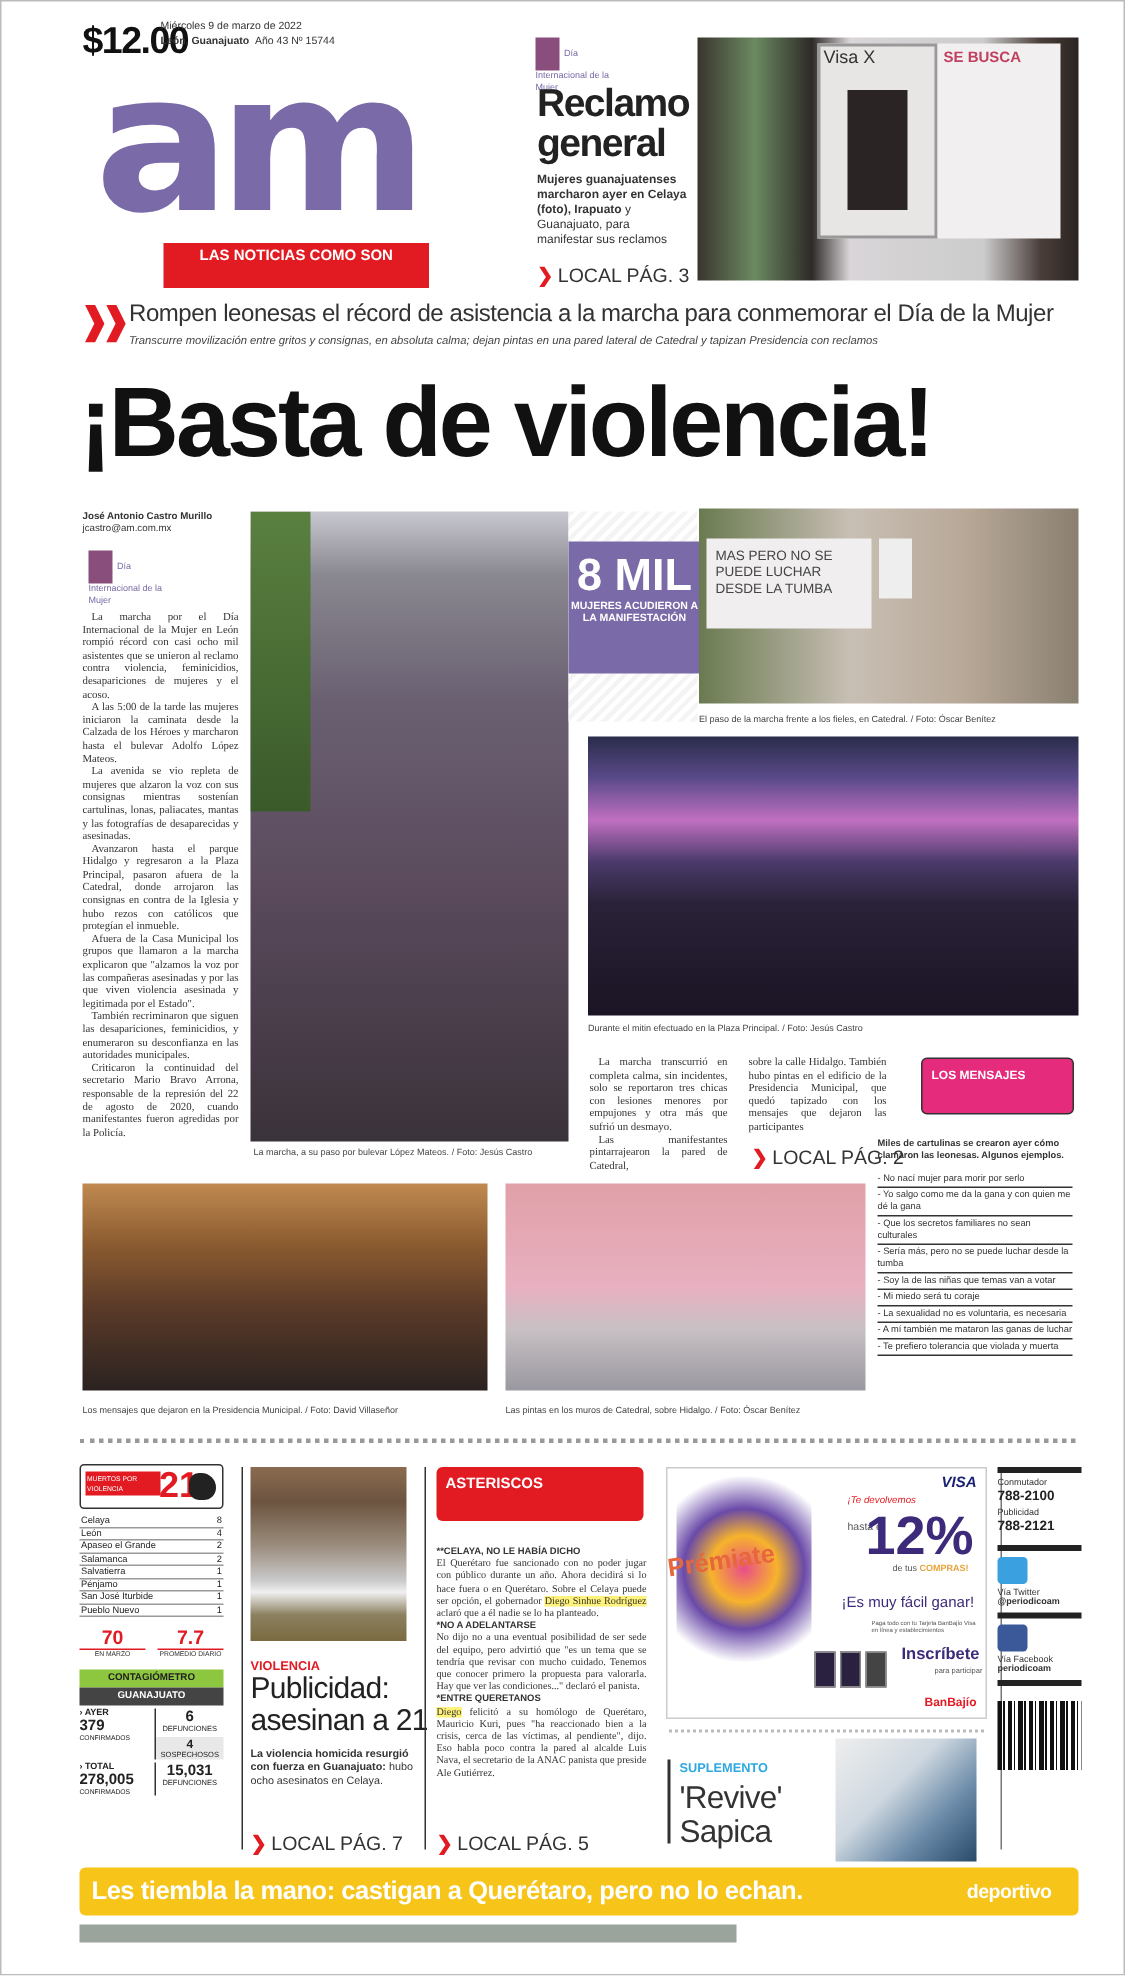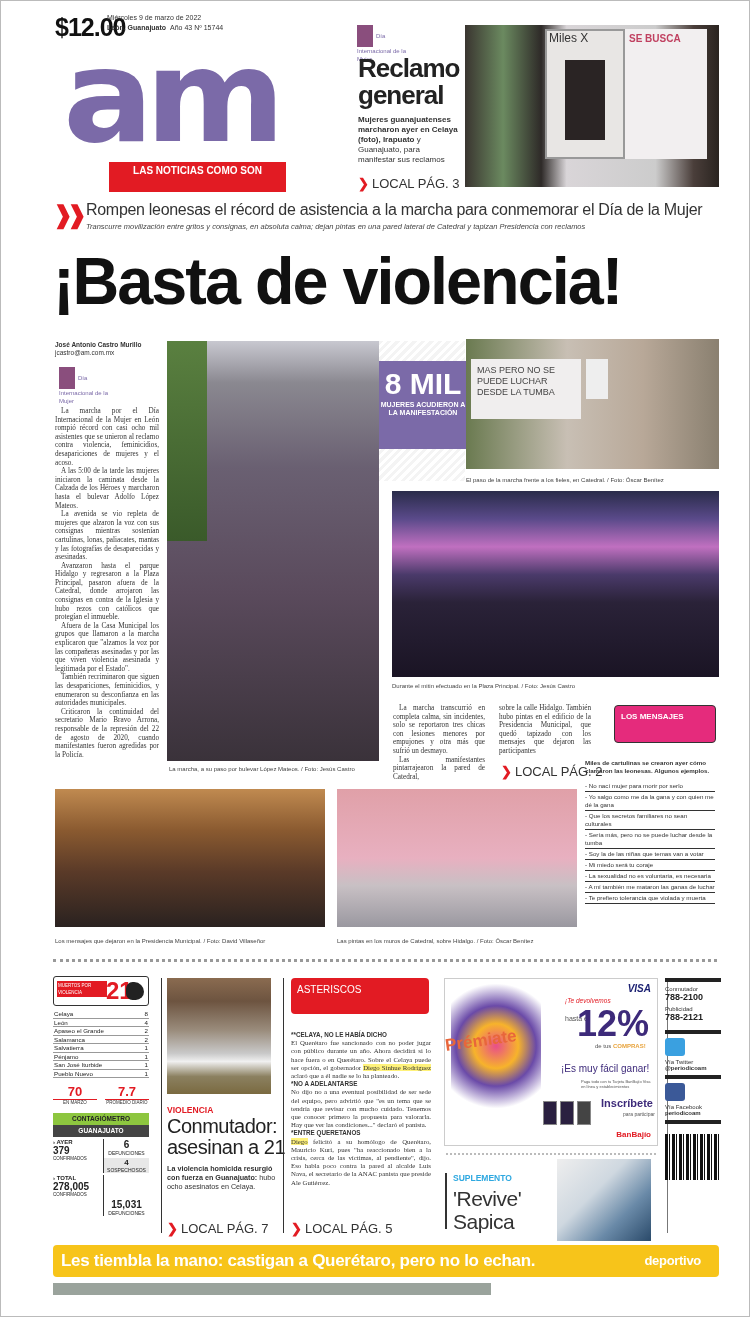--- a/index.html
+++ b/index.html
@@ -48,21 +48,21 @@
 .conta{margin-top:8px;background:#8dc63f;color:#222;font-size:6.5px;font-weight:bold;text-align:center;line-height:12px}
 .gto{background:#444;color:#fff;font-size:6.5px;font-weight:bold;text-align:center;line-height:12px}
 .cov{display:flex;margin-top:2px}
 .cov .l{width:50px;font-size:6px}
 .cov .r{width:46px;border-left:1px solid #333;text-align:center;font-size:5px}
 .bignum{font-size:10px;font-weight:bold}
 .violencia-photo{left:166px;top:977px;width:104px;height:116px;background:linear-gradient(#8a6b50 0,#6d5440 20%,#9a8c7c 45%,#c9c9c9 65%,#f0f0f0 72%,#8b8060 85%,#7a6a40 100%)}
 .viol-label{left:166px;top:1104px;font-size:8.5px;font-weight:bold;color:#e21b23}
 .viol-title{left:166px;top:1115px;font-size:20px;line-height:21px;color:#222;letter-spacing:-0.5px}
 .viol-text{left:166px;top:1163px;width:110px;font-size:7.2px;line-height:9px;color:#333}
-.aster-head{left:290px;top:977px;width:138px;height:36px;background:#e21b23;color:#fff;font-size:10px;font-weight:normal;padding:6px;border-radius:4px}
+.aster-head{left:290px;top:977px;width:138px;height:36px;background:#e21b23;color:#fff;font-size:10px;font-weight:bold;padding:6px;border-radius:4px}
 .aster-body{left:290px;top:1030px;width:140px;font-family:"Liberation Serif",serif;font-size:6.8px;line-height:8.2px;color:#333;text-align:justify}
 .aster-body .h{font-family:"Liberation Sans",sans-serif;font-weight:bold;font-size:6.3px}
 .hl{background:#fff27a}
 .ad{left:443px;top:977px;width:214px;height:168px;border:1px solid #ccc;background:#fff}
 .ad .visa{position:absolute;right:6px;top:4px;color:#1a1f71;font-size:10px;font-weight:bold;font-style:italic}
 .ad .burst{position:absolute;left:6px;top:4px;width:90px;height:140px;background:radial-gradient(circle at 50% 45%,#e84e8a 0,#f7b32b 25%,#6a4aa8 45%,#fff 70%)}
 .ad .prem{position:absolute;left:0;top:52px;font-size:17px;font-weight:bold;color:#e8663b;transform:rotate(-8deg)}
 .ad .dev{position:absolute;left:120px;top:18px;font-size:6.5px;color:#e21b23;font-style:italic}
 .ad .hasta{position:absolute;left:120px;top:28px;font-size:7px;color:#555}
 .ad .pct{position:absolute;left:132px;top:24px;font-size:36px;font-weight:bold;color:#3d2a7a}
@@ -104,21 +104,21 @@
   <div class="abs teaser-title">
     <div>Reclamo</div>
     <div>general</div>
   </div>
   <div class="abs teaser-text"><b>Mujeres guanajuatenses marcharon ayer en Celaya (foto), Irapuato</b><span> y Guanajuato, para manifestar sus reclamos</span></div>
   <div class="abs locpag" style="left:357px;top:175px"><span class="arr">❯</span><span>LOCAL PÁG. 3</span></div>
   <div class="abs photo" style="left:464px;top:24px;width:254px;height:162px;background:linear-gradient(90deg,#3a3530 0,#6b8a60 15%,#2e2a28 30%,#d9d5d8 40%,#ccc 75%,#4a3e3a 90%,#2a2420 100%)">
     <div style="position:absolute;left:80px;top:4px;width:80px;height:130px;background:#e8e6e4;border:2px solid #999"></div>
     <div style="position:absolute;left:100px;top:35px;width:40px;height:80px;background:#2a2424"></div>
     <div style="position:absolute;left:160px;top:4px;width:82px;height:130px;background:#f2eff0;color:#c04060;font-size:10px;font-weight:bold;padding:4px;line-height:12px">SE BUSCA</div>
-    <div style="position:absolute;left:84px;top:6px;font-size:12px;color:#333">Miles X</div>
+    <div style="position:absolute;left:84px;top:6px;font-size:12px;color:#333">Visa X</div>
   </div>
 
   <div class="abs kicker-arrows">❱❱</div>
   <div class="abs kicker">Rompen leonesas el récord de asistencia a la marcha para conmemorar el Día de la Mujer</div>
   <div class="abs kicker-sub">Transcurre movilización entre gritos y consignas, en absoluta calma; dejan pintas en una pared lateral de Catedral y tapizan Presidencia con reclamos</div>
 
   <div class="abs headline">¡Basta de violencia!</div>
 
   <div class="abs byline">
     <div><b>José Antonio Castro Murillo</b></div>
@@ -252,32 +252,32 @@
         </div>
       </div>
     </div>
     <div class="cov">
       <div class="l">
         <div style="font-weight:bold">› <span>TOTAL</span></div>
         <div class="bignum">278,005</div>
         <div style="font-size:4.5px">CONFIRMADOS</div>
       </div>
       <div class="r">
-        <div class="bignum" style="margin-top:24px">15,031</div>
+        <div class="bignum" style="margin-top:0">15,031</div>
         <div>DEFUNCIONES</div>
       </div>
     </div>
   </div>
 
   <div class="abs" style="left:160px;top:977px;width:1px;height:255px;background:#333"></div>
 
   <div class="abs violencia-photo photo"></div>
   <div class="abs viol-label">VIOLENCIA</div>
   <div class="abs viol-title">
-    <div>Conmutador:</div>
+    <div>Publicidad:</div>
     <div>asesinan a 21</div>
   </div>
   <div class="abs viol-text"><b>La violencia homicida resurgió con fuerza en Guanajuato:</b><span> hubo ocho asesinatos en Celaya.</span></div>
   <div class="abs locpag" style="left:166px;top:1220px"><span class="arr">❯</span><span>LOCAL PÁG. 7</span></div>
 
   <div class="abs" style="left:282px;top:977px;width:1px;height:255px;background:#333"></div>
 
   <div class="abs aster-head">ASTERISCOS</div>
   <div class="abs aster-body">
     <div class="h">**CELAYA, NO LE HABÍA DICHO</div>

